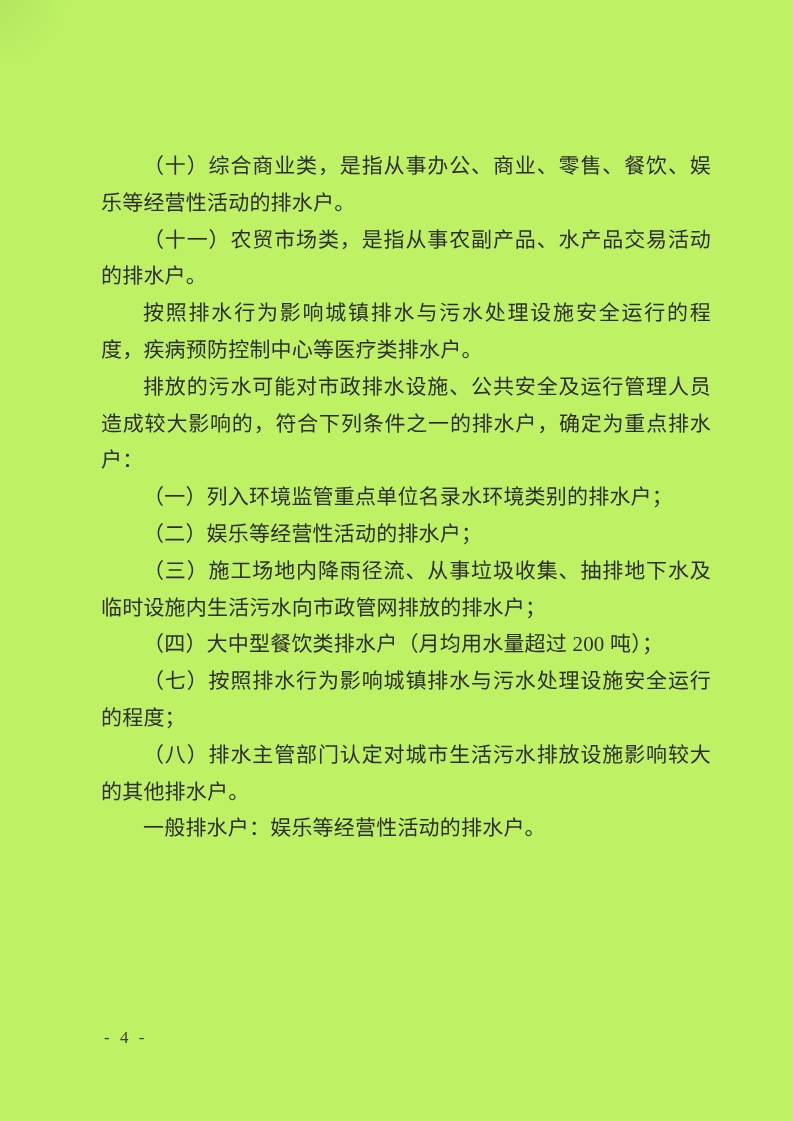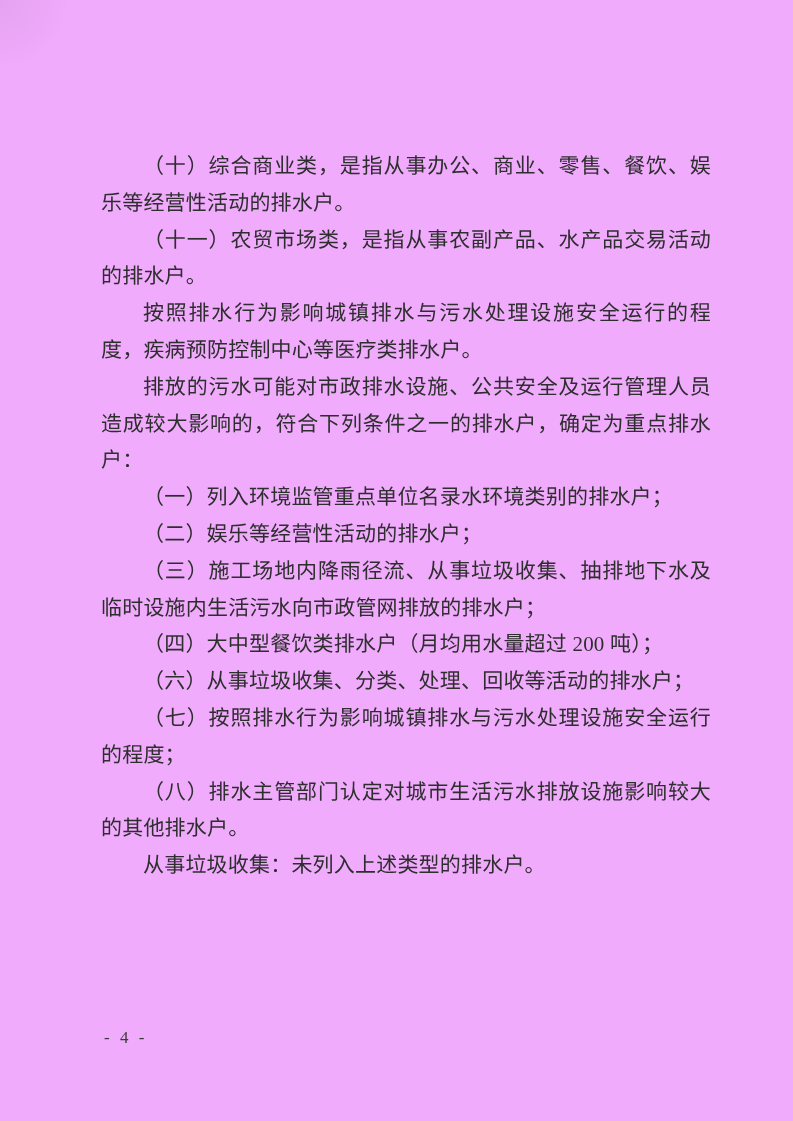--- a/index.html
+++ b/index.html
@@ -4,21 +4,21 @@
 <style>
   html, body {
     margin: 0;
     padding: 0;
     background: #ffffff;
   }
   .page {
     position: relative;
     width: 793px;
     height: 1121px;
-    background: #f0abfc;
+    background: #bef264;
     overflow: hidden;
     font-family: "Liberation Serif", "DejaVu Serif", serif;
   }
   
   .page::before {
     content: "";
     position: absolute;
     left: 0; top: 0;
     width: 70px; height: 70px;
     background: radial-gradient(circle at 0 0, rgba(0,0,0,0.05), rgba(0,0,0,0) 70%);
@@ -55,19 +55,18 @@
 <div class="page">
   <div class="content">
     <p class="para">（十）综合商业类，是指从事办公、商业、零售、餐饮、娱乐等经营性活动的排水户。</p>
     <p class="para">（十一）农贸市场类，是指从事农副产品、水产品交易活动的排水户。</p>
     <p class="para">按照排水行为影响城镇排水与污水处理设施安全运行的程度，疾病预防控制中心等医疗类排水户。</p>
     <p class="para">排放的污水可能对市政排水设施、公共安全及运行管理人员造成较大影响的，符合下列条件之一的排水户，确定为重点排水户：</p>
     <p class="para">（一）列入环境监管重点单位名录水环境类别的排水户；</p>
     <p class="para">（二）娱乐等经营性活动的排水户；</p>
     <p class="para">（三）施工场地内降雨径流、从事垃圾收集、抽排地下水及临时设施内生活污水向市政管网排放的排水户；</p>
     <p class="para">（四）大中型餐饮类排水户（月均用水量超过 200 吨）；</p>
-    <p class="para">（六）从事垃圾收集、分类、处理、回收等活动的排水户；</p>
     <p class="para">（七）按照排水行为影响城镇排水与污水处理设施安全运行的程度；</p>
     <p class="para">（八）排水主管部门认定对城市生活污水排放设施影响较大的其他排水户。</p>
-    <p class="para">从事垃圾收集：未列入上述类型的排水户。</p>
+    <p class="para">一般排水户：娱乐等经营性活动的排水户。</p>
   </div>
   <div class="footer">- 4 -</div>
 </div>
 
 </body></html>

